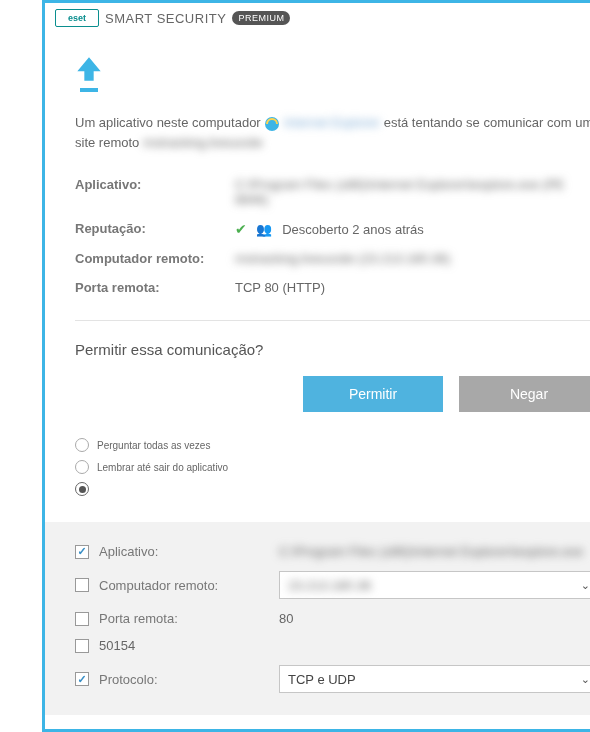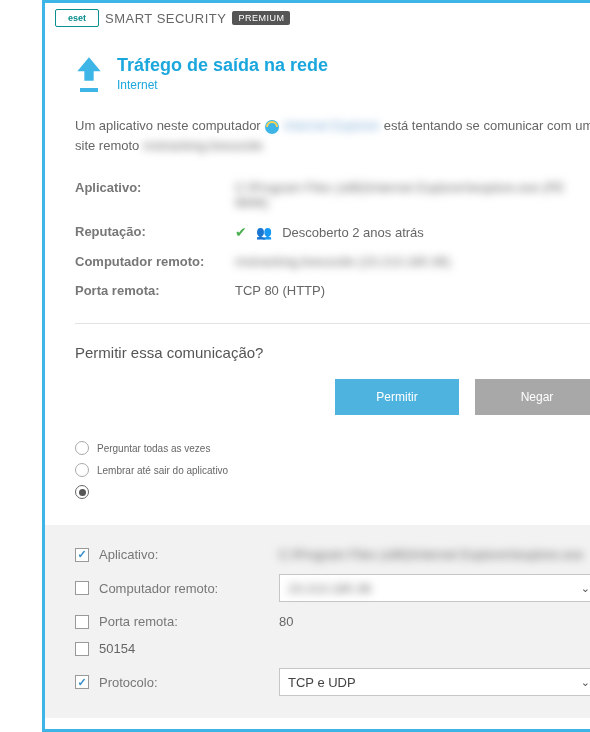--- a/index.html
+++ b/index.html
@@ -26,21 +26,21 @@
   }
   .brand-logo {
     width: 44px; height: 18px;
     display:flex;align-items:center;justify-content:center;
     font-size:9px;font-weight:bold;color:#0a8e8e;
     border:1px solid #0a8e8e;border-radius:2px;
   }
   .brand-smart { font-size:13px; color:#666; letter-spacing:0.5px; }
   .brand-premium {
     background:#555;color:#fff;font-size:9px;
-    padding:2px 6px;border-radius:2px;letter-spacing:0.5px;
+    padding:2px 6px;border-radius:7px;letter-spacing:0.5px;
   }
   .content { padding: 12px 30px 0 30px; }
   .header-row { display:flex; gap:14px; align-items:flex-start; margin-top:10px;}
   .up-arrow {
     width:28px;height:34px;position:relative;flex-shrink:0;
   }
   .up-arrow svg { width:28px;height:28px; }
   .up-arrow .bar { width:18px;height:4px;background:#3db5e6;margin:2px auto 0; }
   .heading { color:#1ba7dd; font-size:18px; font-weight:600; }
   .subheading { color:#1ba7dd; font-size:12px; margin-top:2px; }
@@ -51,21 +51,21 @@
   .info-grid { margin-top:18px; }
   .info-row { display:flex; padding:7px 0; }
   .info-label { width:160px; color:#777; font-weight:600; font-size:13px;}
   .info-value { flex:1; color:#666; }
   .rep-check { color:#4caf50; font-size:14px; margin-right:6px; }
   .rep-people { color:#7f9bb3; font-size:13px; margin-right:6px; }
   .divider { border:none; border-top:1px solid #e3e3e3; margin:18px 0 0 0; }
   .prompt { font-size:15px; color:#555; margin-top:20px; }
   .btn-row { display:flex; gap:16px; justify-content:flex-end; margin-top:18px; }
   .btn {
-    width:124px; height:36px; border:none; font-size:12px; cursor:pointer;
+    width:140px; height:36px; border:none; font-size:14px; cursor:pointer;
     display:flex;align-items:center;justify-content:center;
   }
   .btn-allow { background:#4fb3df; color:#fff; }
   .btn-deny { background:#a8a8a8; color:#fff; }
   .radio-group { margin-top:22px; }
   .radio-row { display:flex; align-items:center; gap:8px; padding:4px 0; font-size:10px; color:#666;}
   .radio { width:14px;height:14px;border:1.5px solid #aaa;border-radius:50%;display:inline-flex;align-items:center;justify-content:center;flex-shrink:0;}
   .radio.checked { border-color:#666; }
   .radio.checked::after { content:"";width:7px;height:7px;background:#555;border-radius:50%; }
   .rule-panel {
@@ -95,24 +95,20 @@
   </div>
 
   <div class="content">
 
     <div class="header-row">
       <div class="up-arrow">
         <svg viewBox="0 0 24 24">
             <path fill="#3db5e6" d="M12 2 L22 14 L16 14 L16 22 L8 22 L8 14 L2 14 Z"></path>
           </svg>
         <div class="bar"></div>
-      </div>
-      <div>
-        <div class="heading">Tráfego de saída na rede</div>
-        <div class="subheading">Internet</div>
       </div>
     </div>
 
     <div class="desc">
       <span>Um aplicativo neste computador </span>
       <span class="ie-icon">
         <svg viewBox="0 0 16 16">
             <circle cx="8" cy="8" r="7" fill="#3db5e6"></circle>
             <path d="M3 8 a5 5 0 0 1 10 0" fill="none" stroke="#ffd54f" stroke-width="2"></path>
           </svg>

